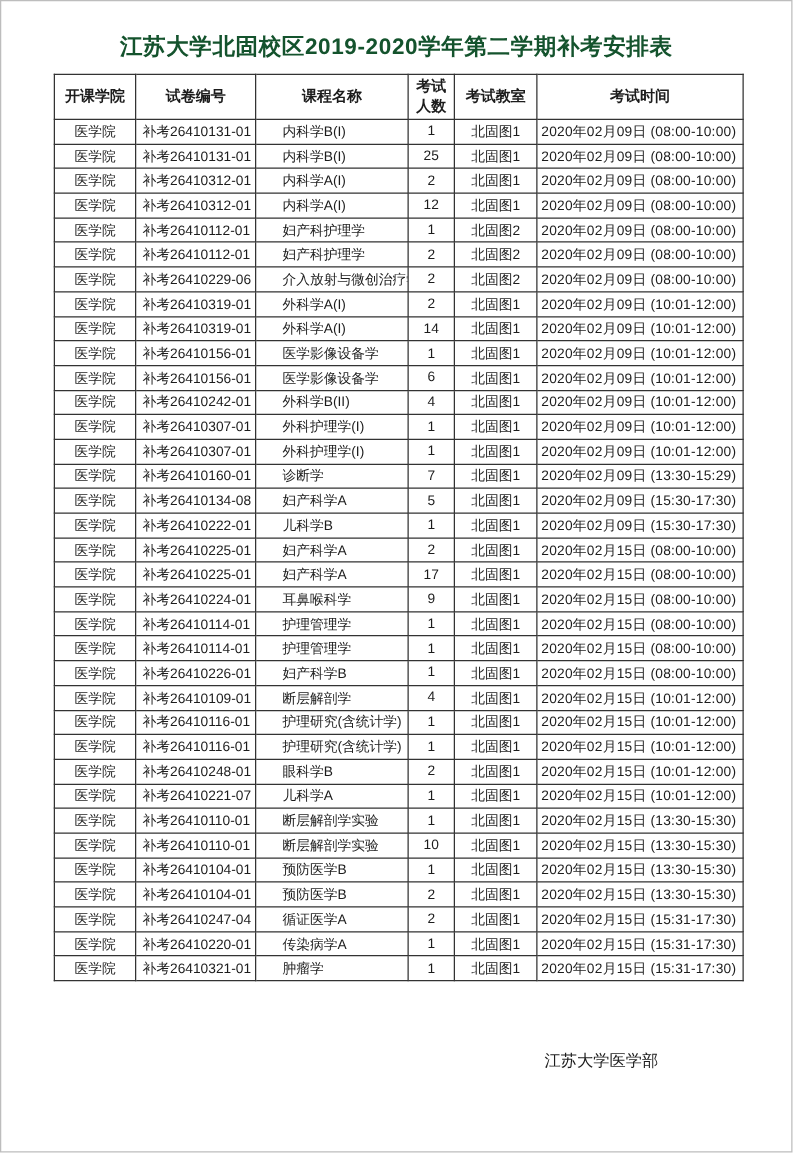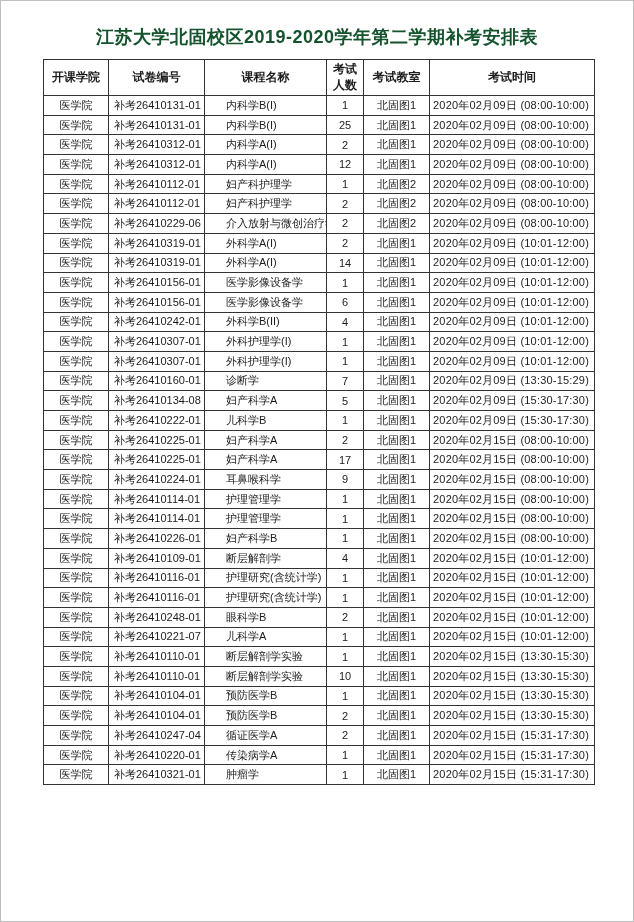--- a/index.html
+++ b/index.html
@@ -374,15 +374,16 @@
           <td class="col2">补考26410321-01</td>
           <td class="col3">肿瘤学</td>
           <td class="col4">1</td>
           <td class="col5">北固图1</td>
           <td class="col6">2020年02月15日 (15:31-17:30)</td>
         </tr>
       </tbody>
   </table>
 
   <div class="footer">
+    <div class="footer-line">江苏大学医学部</div>
   </div>
 
 </div>
 
 </body></html>

